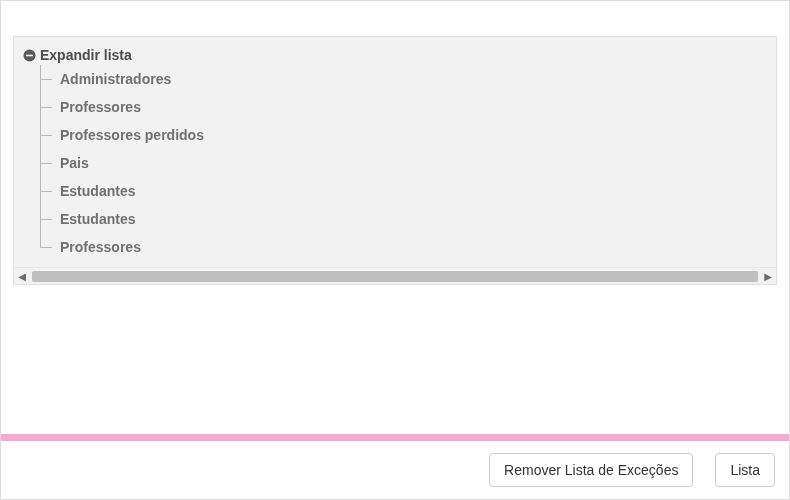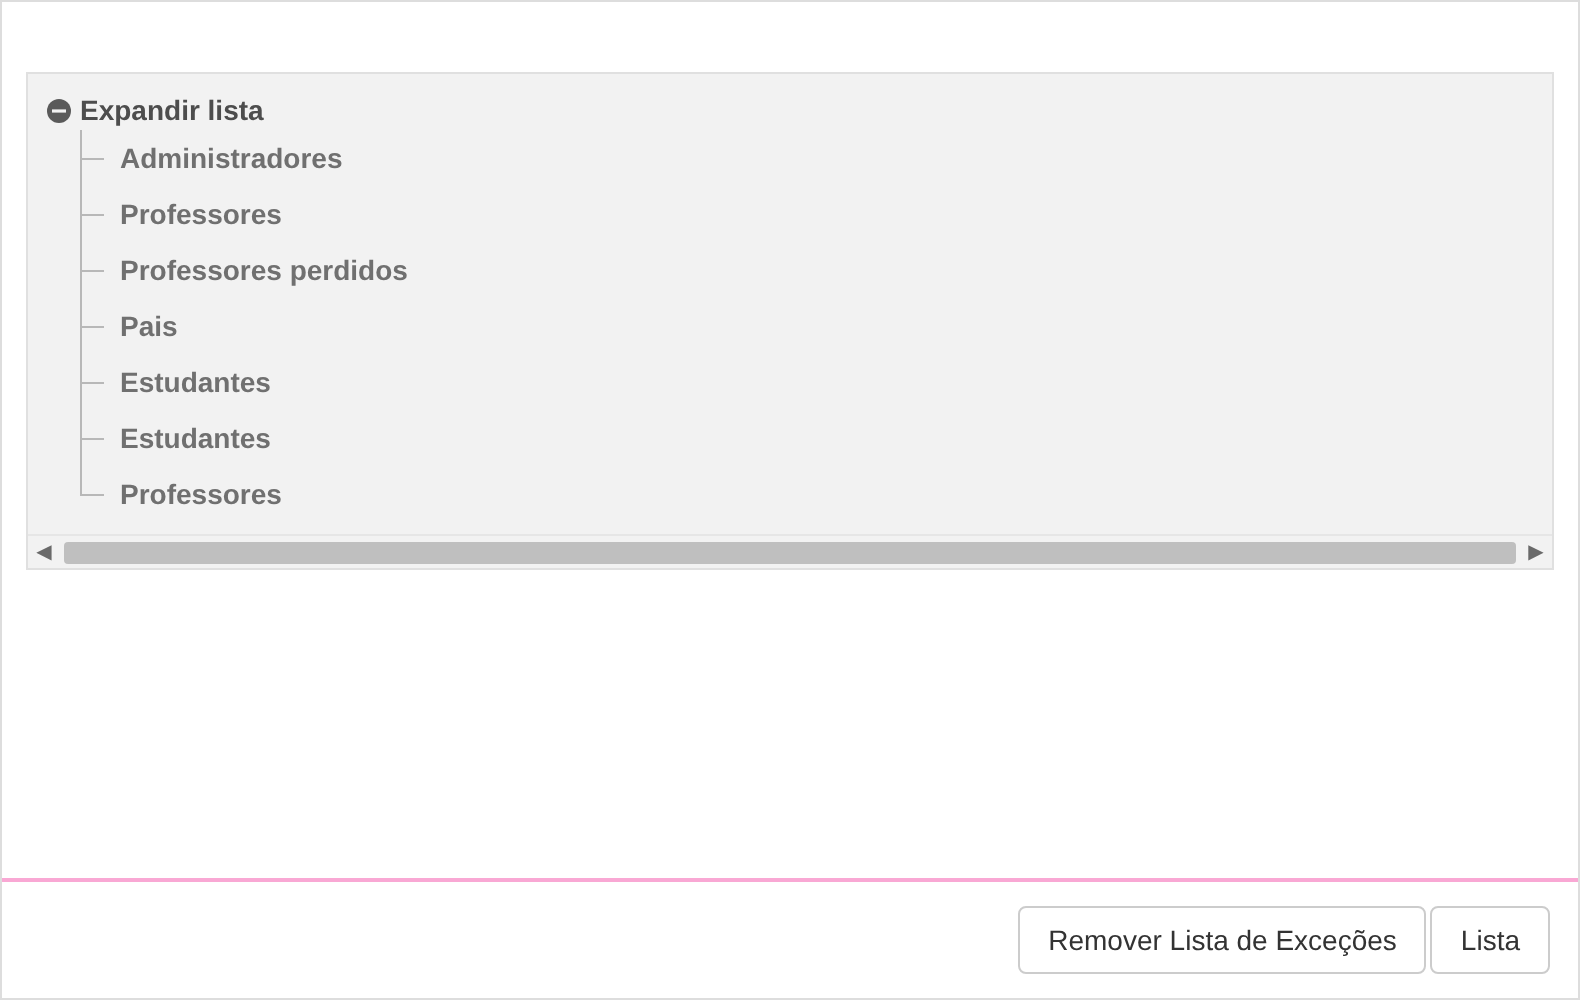--- a/index.html
+++ b/index.html
@@ -111,25 +111,25 @@
     height: 11px;
     background: #bfbfbf;
     border-radius: 2px;
     margin: 0 2px;
   }
   .footer {
     position: absolute;
     left: 0;
     right: 0;
     bottom: 0;
-    border-top: 2px solid #f9a8d4;
+    border-top: 7px solid #f9a8d4;
     padding: 12px 14px;
     display: flex;
     justify-content: flex-end;
-    gap: 2px;
+    gap: 22px;
     background: #fff;
   }
   .btn {
     background: #fff;
     border: 1px solid #ccc;
     border-radius: 4px;
     padding: 8px 14px;
     font-size: 14px;
     color: #333;
     cursor: pointer;

